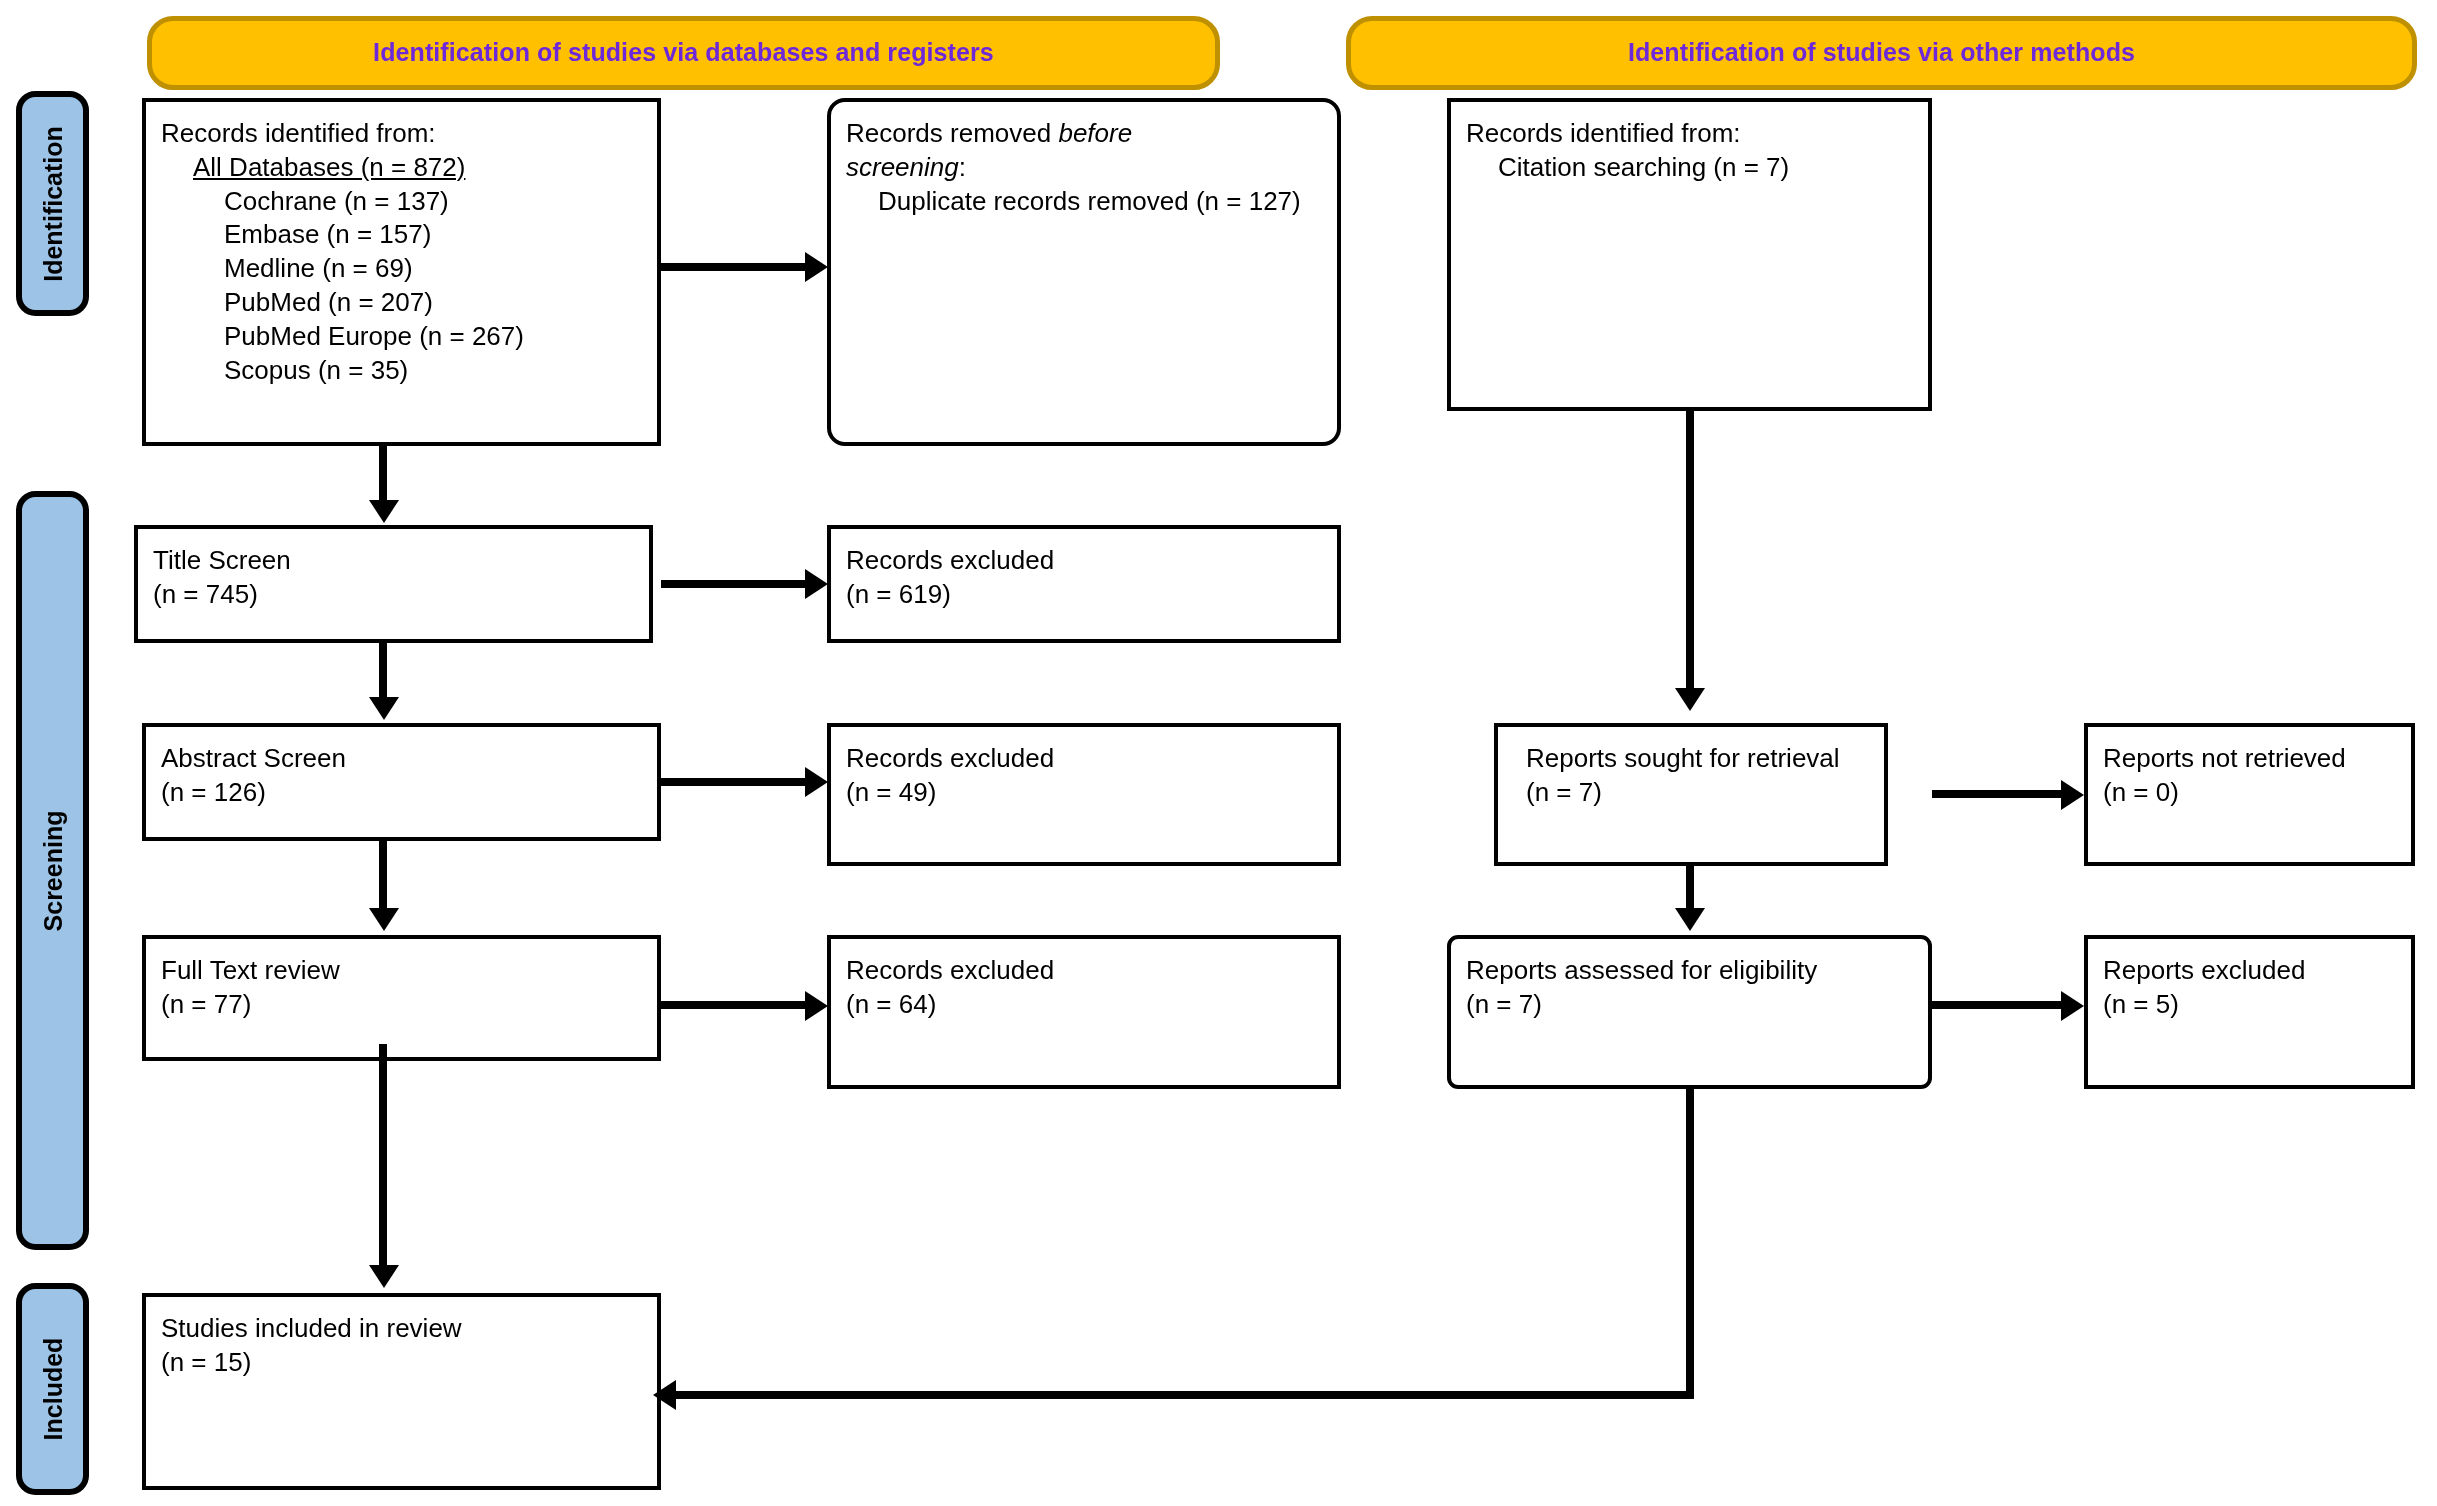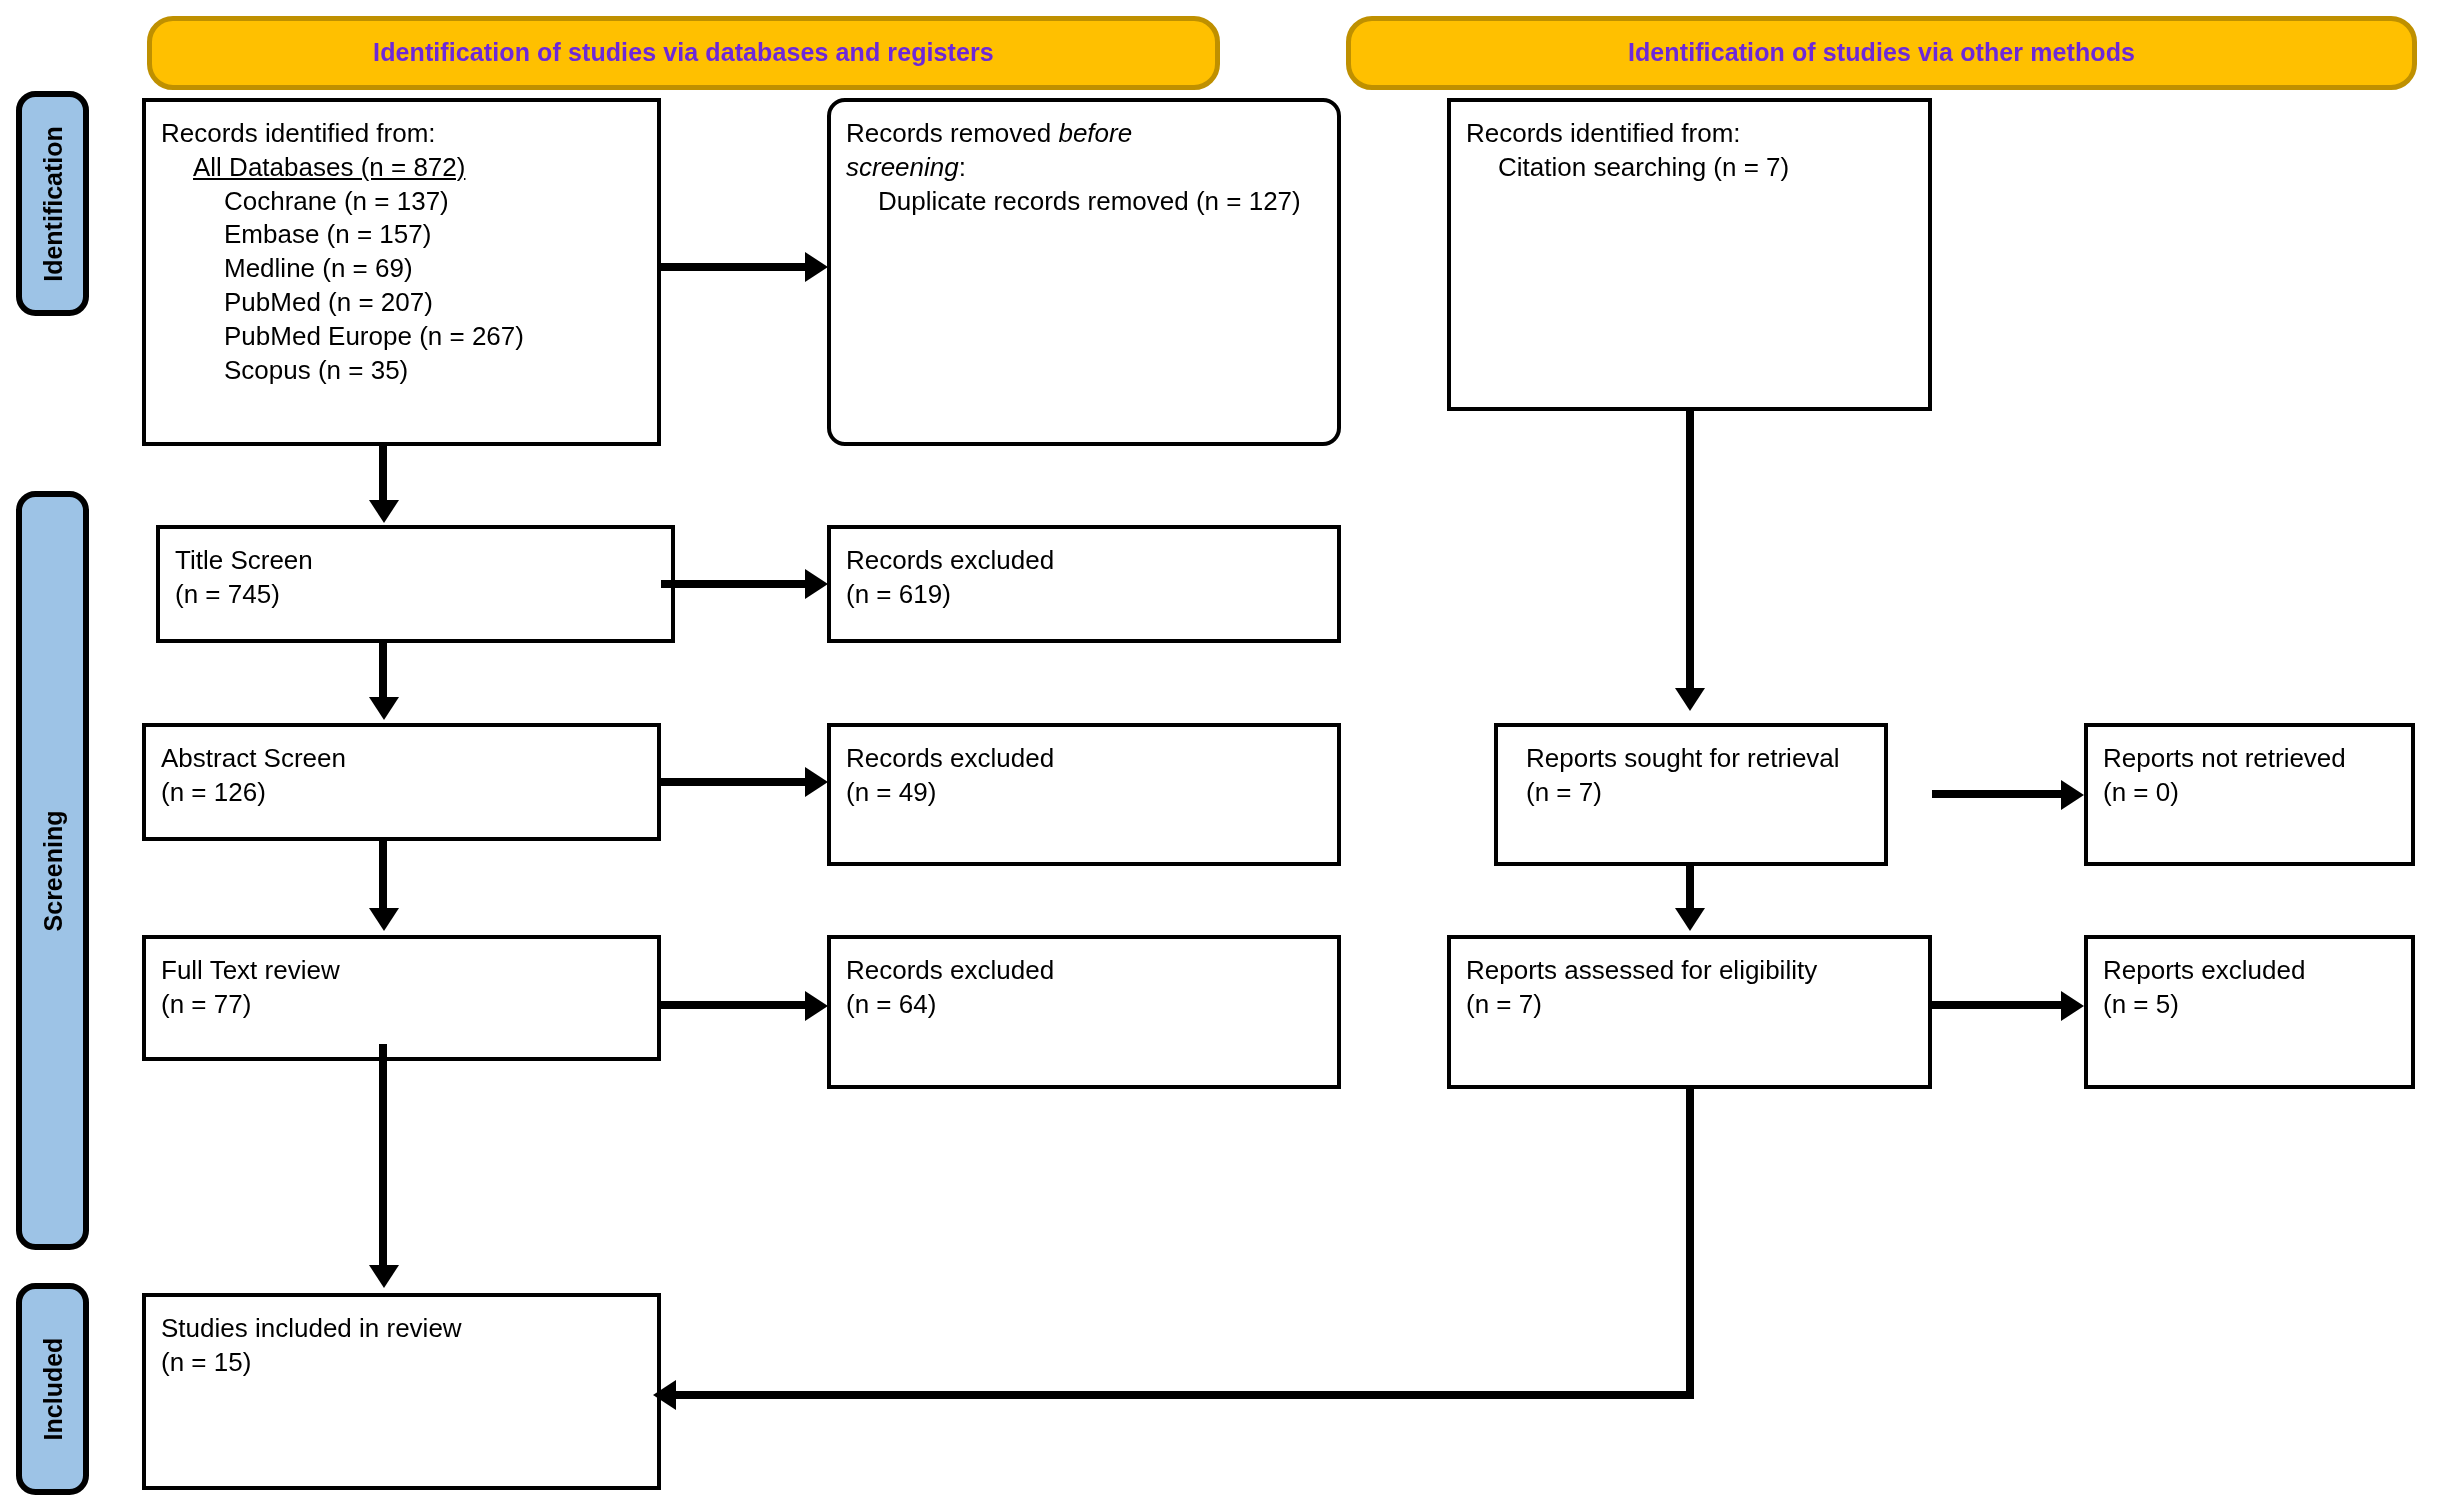--- a/index.html
+++ b/index.html
@@ -140,21 +140,21 @@
     <span class="ln"><span>Records removed </span><span class="it">before</span></span>
     <span class="ln"><span class="it">screening</span><span>:</span></span>
     <span class="ln wrap ind1">Duplicate records removed (n = 127)</span>
   </div>
 
   <div class="nodebox" style="left:1447px; top:98px; width:485px; height:313px;">
     <span class="ln">Records identified from:</span>
     <span class="ln ind1">Citation searching (n = 7)</span>
   </div>
 
-  <div class="nodebox" style="left:156px; top:525px; width:519px; height:118px;">
+  <div class="nodebox" style="left:134px; top:525px; width:519px; height:118px;">
     <span class="ln">Title Screen</span>
     <span class="ln">(n = 745)</span>
   </div>
 
   <div class="nodebox" style="left:827px; top:525px; width:514px; height:118px;">
     <span class="ln">Records excluded</span>
     <span class="ln">(n = 619)</span>
   </div>
 
   <div class="nodebox" style="left:142px; top:723px; width:519px; height:118px;">
@@ -185,21 +185,21 @@
   <div class="nodebox" style="left:1494px; top:723px; width:394px; height:143px;padding-left:28px;">
     <span class="ln">Reports sought for retrieval</span>
     <span class="ln">(n = 7)</span>
   </div>
 
   <div class="nodebox" style="left:2084px; top:723px; width:331px; height:143px;">
     <span class="ln">Reports not retrieved</span>
     <span class="ln">(n = 0)</span>
   </div>
 
-  <div class="nodebox" style="left:1447px; top:935px; width:485px; height:154px;">
+  <div class="nodebox" style="left:1447px; top:935px; width:485px; height:154px;border-radius:11px;">
     <span class="ln">Reports assessed for eligibility</span>
     <span class="ln">(n = 7)</span>
   </div>
 
   <div class="nodebox" style="left:2084px; top:935px; width:331px; height:154px;">
     <span class="ln">Reports excluded</span>
     <span class="ln">(n = 5)</span>
   </div>
 
   <div class="hline" style="left:661px; top:263px; width:145px; height:8px;"></div>

